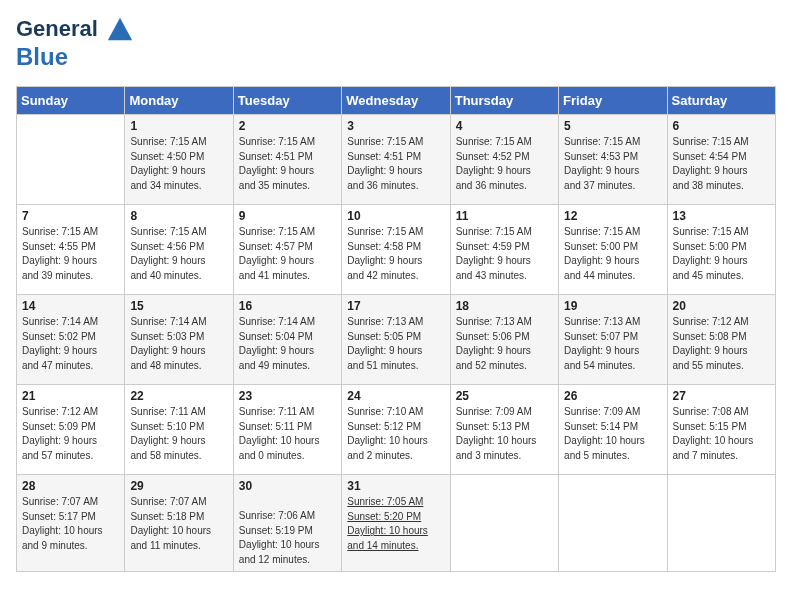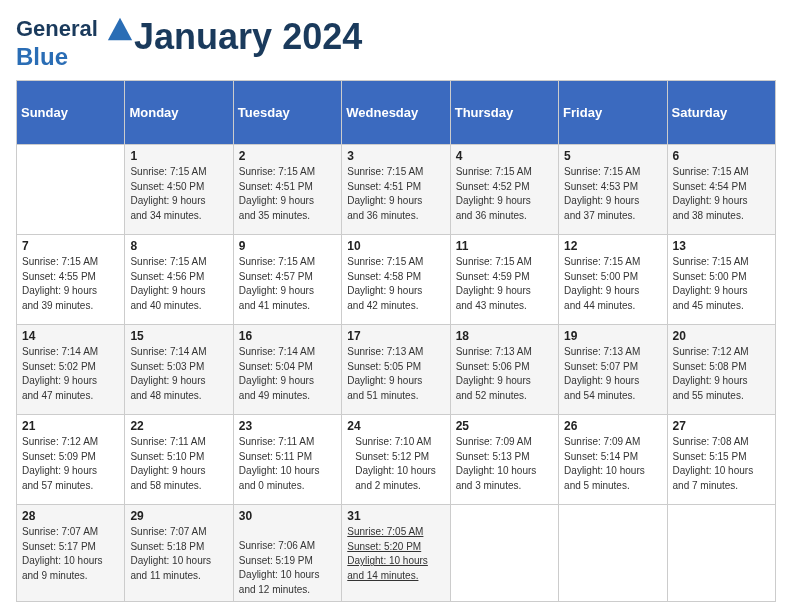--- a/index.html
+++ b/index.html
@@ -5,23 +5,23 @@
     * { box-sizing: border-box; margin: 0; padding: 0; }
     body {
       font-family: Arial, sans-serif;
       background: #fff;
       width: 792px;
       min-height: 612px;
       padding: 16px;
     }
     .header {
       display: flex;
-      justify-content: flex-start;
+      justify-content: space-between;
       align-items: flex-start;
-      margin-bottom: 10px;
+      margin-bottom: 16px;
     }
     .logo {
       display: flex;
       align-items: center;
     }
     .logo-text {
       font-size: 22px;
       font-weight: bold;
       color: #1a3a5c;
       line-height: 1.1;
@@ -49,21 +49,21 @@
     table {
       width: 100%;
       border-collapse: collapse;
       table-layout: fixed;
     }
     thead tr th {
       background-color: #3b6abf;
       color: #fff;
       font-size: 13px;
       font-weight: bold;
-      padding: 24px 4px;
+      padding: 6px 4px;
       text-align: left;
       border: 1px solid #ccc;
     }
     tbody tr td {
       border: 1px solid #ccc;
       vertical-align: top;
       padding: 4px 5px;
       font-size: 10.5px;
       color: #222;
       height: 90px;
@@ -99,21 +99,20 @@
           <svg class="logo-icon" viewBox="0 0 30 30" style="display:inline-block;vertical-align:middle;margin-left:2px;">
             <polygon points="15,2 28,26 2,26" fill="#2a6db5"></polygon>
           </svg>
         </div>
         <div></div>
       </div>
       <div class="logo-text" style="color:#2a6db5;font-size:24px;font-weight:bold;">Blue</div>
     </div>
   </div>
   <div class="title-block">
-    <div class="month-title">January 2024</div>
   </div>
 </div>
 
 <table>
   <thead>
     <tr>
     <th>Sunday</th>
         <th>Monday</th>
         <th>Tuesday</th>
         <th>Wednesday</th>
@@ -287,21 +286,21 @@
         </td>
         <td>
           <span class="day-num">23</span>
           <div class="day-info" style="white-space: pre-line;">Sunrise: 7:11 AM
 Sunset: 5:11 PM
 Daylight: 10 hours
 and 0 minutes.</div>
         </td>
         <td>
           <span class="day-num">24</span>
-          <div class="day-info" style="white-space: pre-line; margin-left: 8px;">Sunrise: 7:10 AM
+          <div class="day-info" style="white-space: pre-line;">Sunrise: 7:10 AM
 Sunset: 5:12 PM
 Daylight: 10 hours
 and 2 minutes.</div>
         </td>
         <td>
           <span class="day-num">25</span>
           <div class="day-info" style="white-space: pre-line;">Sunrise: 7:09 AM
 Sunset: 5:13 PM
 Daylight: 10 hours
 and 3 minutes.</div>

